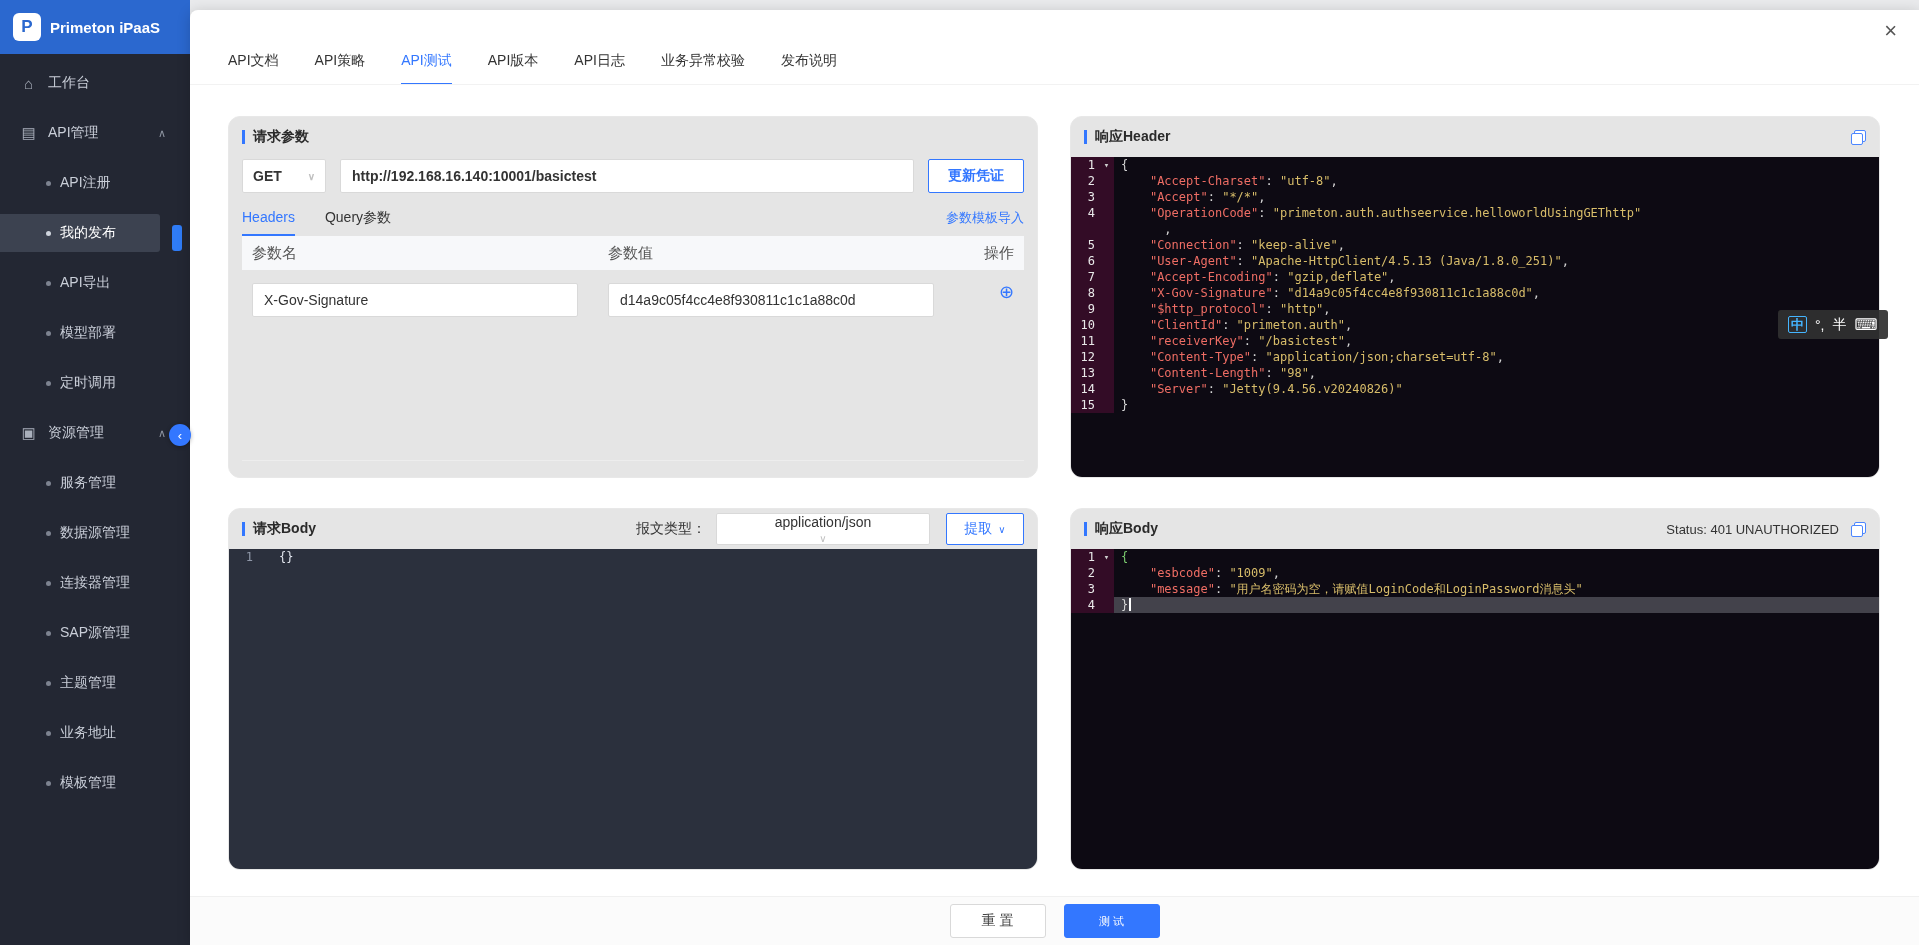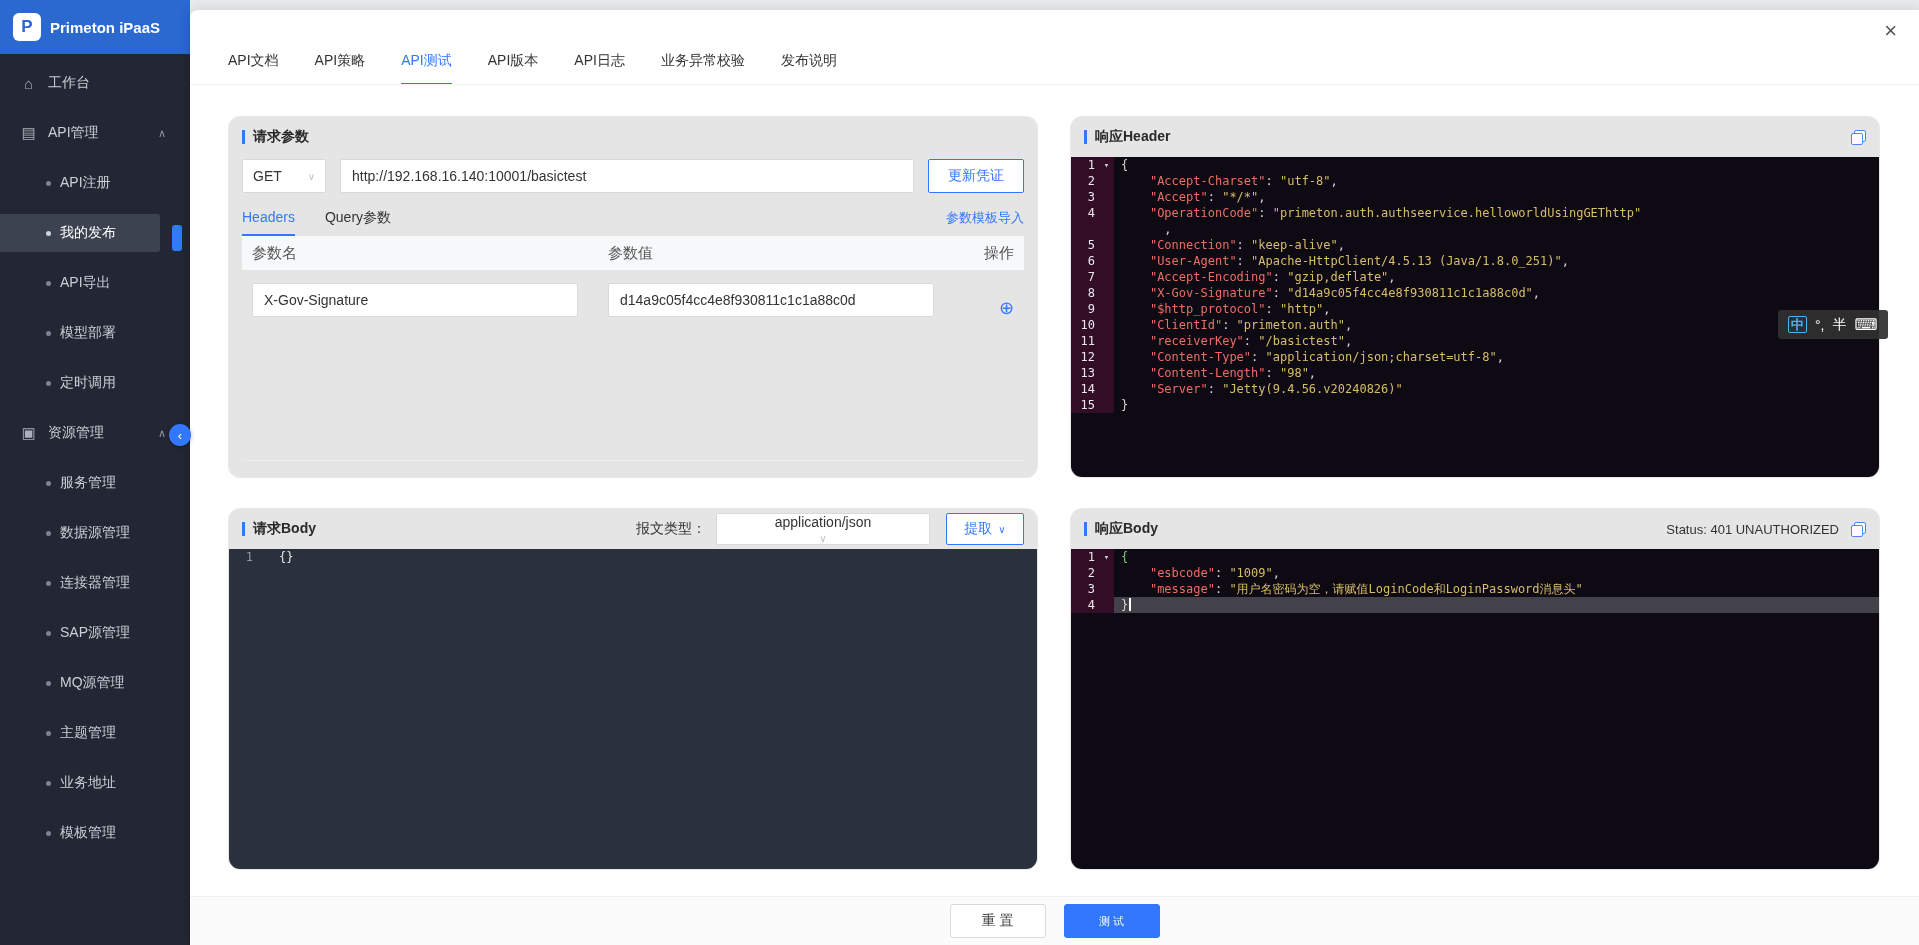--- a/index.html
+++ b/index.html
@@ -41,32 +41,32 @@
 
   .panel-h { display:flex; align-items:center; height:40px; padding:0 13px; }
   .panel-title { font-size:14px; color:#2a2a2a; font-weight:600; display:flex; align-items:center; gap:8px; }
   .panel-title::before { content:""; width:3px; height:14px; background:#3377ff; display:inline-block; }
 
   .copy-icon { width:15px; height:15px; position:relative; flex:none; cursor:pointer; }
   .copy-icon::before { content:""; position:absolute; right:0; top:0; width:10px; height:10px; border:1px solid #4c86ff; border-radius:2px; background:#fff; }
   .copy-icon::after  { content:""; position:absolute; left:0; bottom:0; width:10px; height:10px; border:1px solid #4c86ff; border-radius:2px; background:#fff; }
 
   
-  .req-row { display:flex; align-items:flex-start; gap:14px; padding:2px 13px 0; }
+  .req-row { display:flex; align-items:flex-start; gap:14px; padding:2px 13px 0;font-weight:bold; }
   .method-select { width:84px; height:34px; border:1px solid #d9d9d9; border-radius:2px; display:flex; align-items:center; justify-content:space-between; padding:0 10px; font-size:14px; color:#333; cursor:pointer; background:#fff; }
   .sel-caret { color:#bfbfbf; font-size:10px; }
   .url-input { flex:1; height:34px; border:1px solid #d9d9d9; border-radius:2px; padding:0 11px; font-size:14px; color:#333; display:flex; align-items:center; background:#fff; }
   .update-btn { width:96px; height:34px; border:1px solid #3377ff; color:#3377ff; border-radius:2px; background:#fff; font-size:14px; display:flex; align-items:center; justify-content:center; cursor:pointer; }
   .subtabs { display:flex; align-items:flex-end; padding:16px 13px 0; }
   .subtab { font-size:14px; color:#333; margin-right:30px; padding-bottom:9px; cursor:pointer; }
   .subtab.active { color:#3377ff; border-bottom:2px solid #3377ff; }
   .tpl-link { margin-left:auto; color:#3377ff; font-size:13px; padding-bottom:9px; cursor:pointer; }
   .table-head { display:flex; background:#f7f8fa; height:34px; align-items:center; margin:0 13px; padding:0 10px; font-size:15px; color:#555; }
   .col-name { flex:1; } .col-val { flex:1; } .col-op { width:50px; text-align:right; }
-  .table-row { display:flex; align-items:flex-end; margin:13px 23px 0; gap:30px; }
+  .table-row { display:flex; align-items:flex-start; margin:13px 23px 0; gap:30px; }
   .cell-input { flex:1; height:34px; border:1px solid #d9d9d9; border-radius:2px; display:flex; align-items:center; padding:0 11px; font-size:14px; color:#333; background:#fff; }
   .plus { width:50px; text-align:right; color:#3377ff; font-size:18px; line-height:1; cursor:pointer; }
   .req-divider { position:absolute; left:13px; right:13px; bottom:16px; height:1px; background:#ededed; }
 
   
   .type-label { margin-left:auto; font-size:14px; color:#333; }
   .type-select { width:214px; height:32px; border:1px solid #d9d9d9; border-radius:2px; display:flex; align-items:center; justify-content:space-between; padding:0 10px; font-size:14px; color:#333; margin-left:10px; cursor:pointer; background:#fff;flex-direction:column; }
   .extract-btn { width:78px; height:32px; border:1px solid #3377ff; color:#3377ff; border-radius:2px; background:#fff; font-size:14px; display:flex; align-items:center; justify-content:center; gap:6px; margin-left:16px; cursor:pointer; }
   .extract-btn .sel-caret { color:#3377ff; }
   .status-text { margin-left:auto; font-size:13px; color:#333; margin-right:12px; }
@@ -155,24 +155,20 @@
       <div class="nav-item sub">
         <span class="bullet"></span>
         <span class="lbl">连接器管理</span>
       </div>
       <div class="nav-item sub">
         <span class="bullet"></span>
         <span class="lbl">SAP源管理</span>
       </div>
       <div class="nav-item sub">
         <span class="bullet"></span>
-        <span class="lbl">MQ源管理</span>
-      </div>
-      <div class="nav-item sub">
-        <span class="bullet"></span>
         <span class="lbl">主题管理</span>
       </div>
       <div class="nav-item sub">
         <span class="bullet"></span>
         <span class="lbl">业务地址</span>
       </div>
       <div class="nav-item sub">
         <span class="bullet"></span>
         <span class="lbl">模板管理</span>
       </div>

